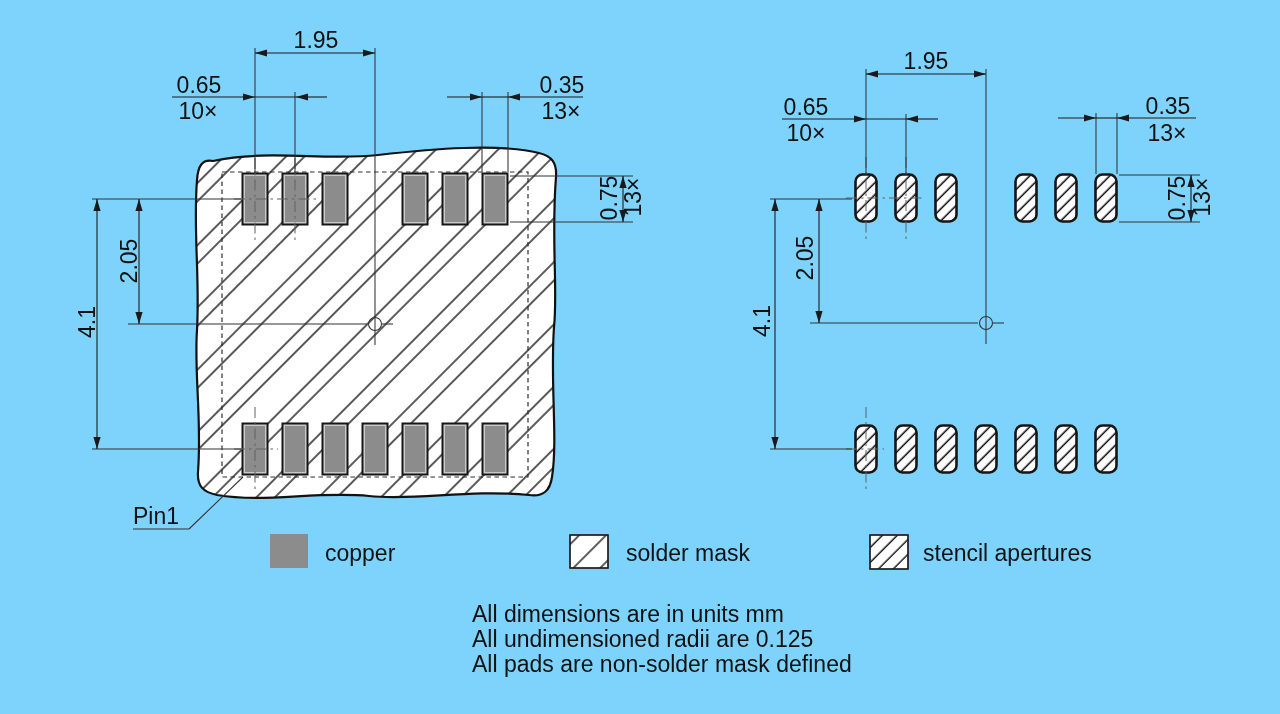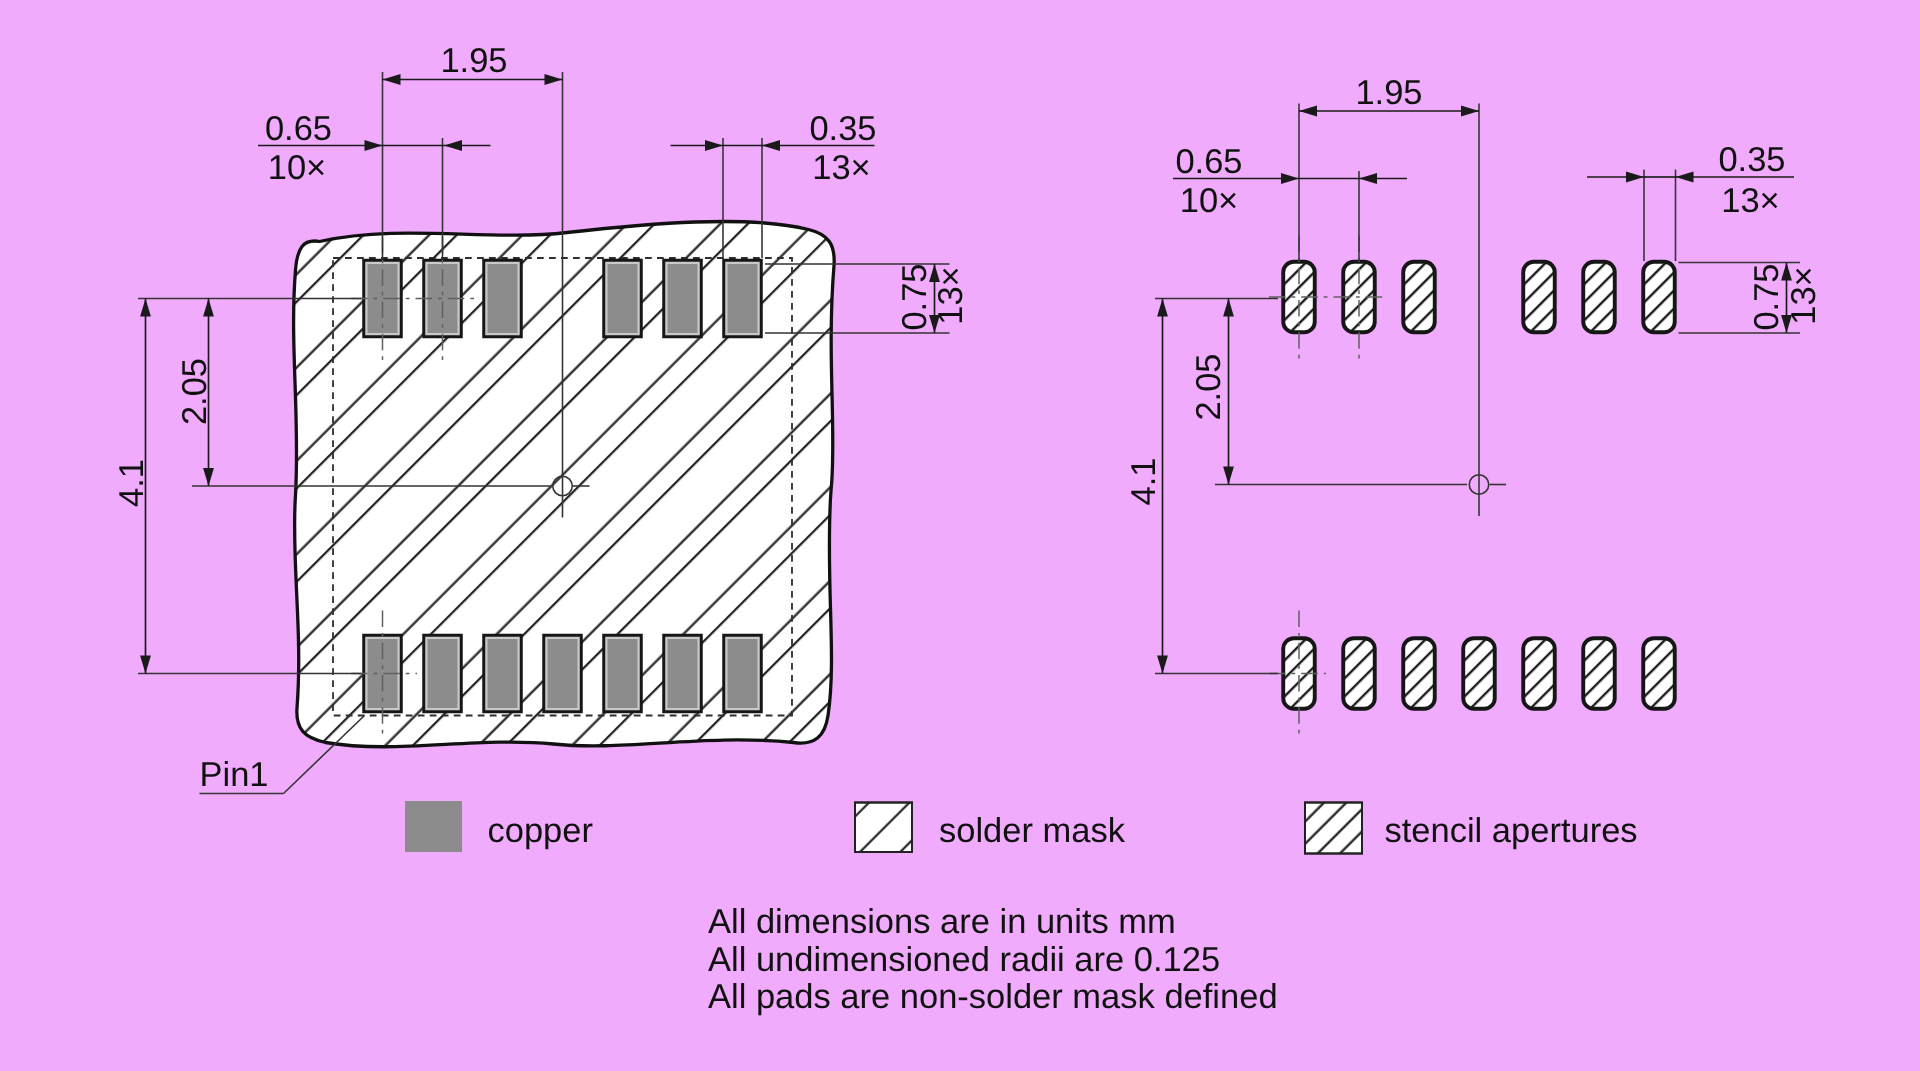--- a/index.html
+++ b/index.html
@@ -1,16 +1,16 @@
 <!DOCTYPE html>
 <html><head>
 <meta charset="utf-8">
 <style>
   html,body { margin:0; padding:0; background:#ffffff; }
-  .stage { position:relative; width:1280px; height:714px; background:#f0abfc; overflow:hidden; }
+  .stage { position:relative; width:1280px; height:714px; background:#7dd3fc; overflow:hidden; }
   svg { display:block; }
   .t  { font-family:"Liberation Sans", sans-serif; font-size:23px; fill:#111111; }
   .tm { text-anchor:middle; }
   .dim  { stroke:#1a1a1a; stroke-width:1.1; fill:none; }
   .ext  { stroke:#333333; stroke-width:1.05; fill:none; }
   .cl   { stroke:#606060; stroke-width:1; stroke-dasharray:11 4 2.5 4; fill:none; }
   .dash { stroke:#2e2e2e; stroke-width:1.2; stroke-dasharray:4.5 3.5; fill:none; }
   .blob { fill:url(#hatchBoard); stroke:#111111; stroke-width:2.2; }
   .lgbox { stroke:#222222; stroke-width:1.3; }
 </style>

